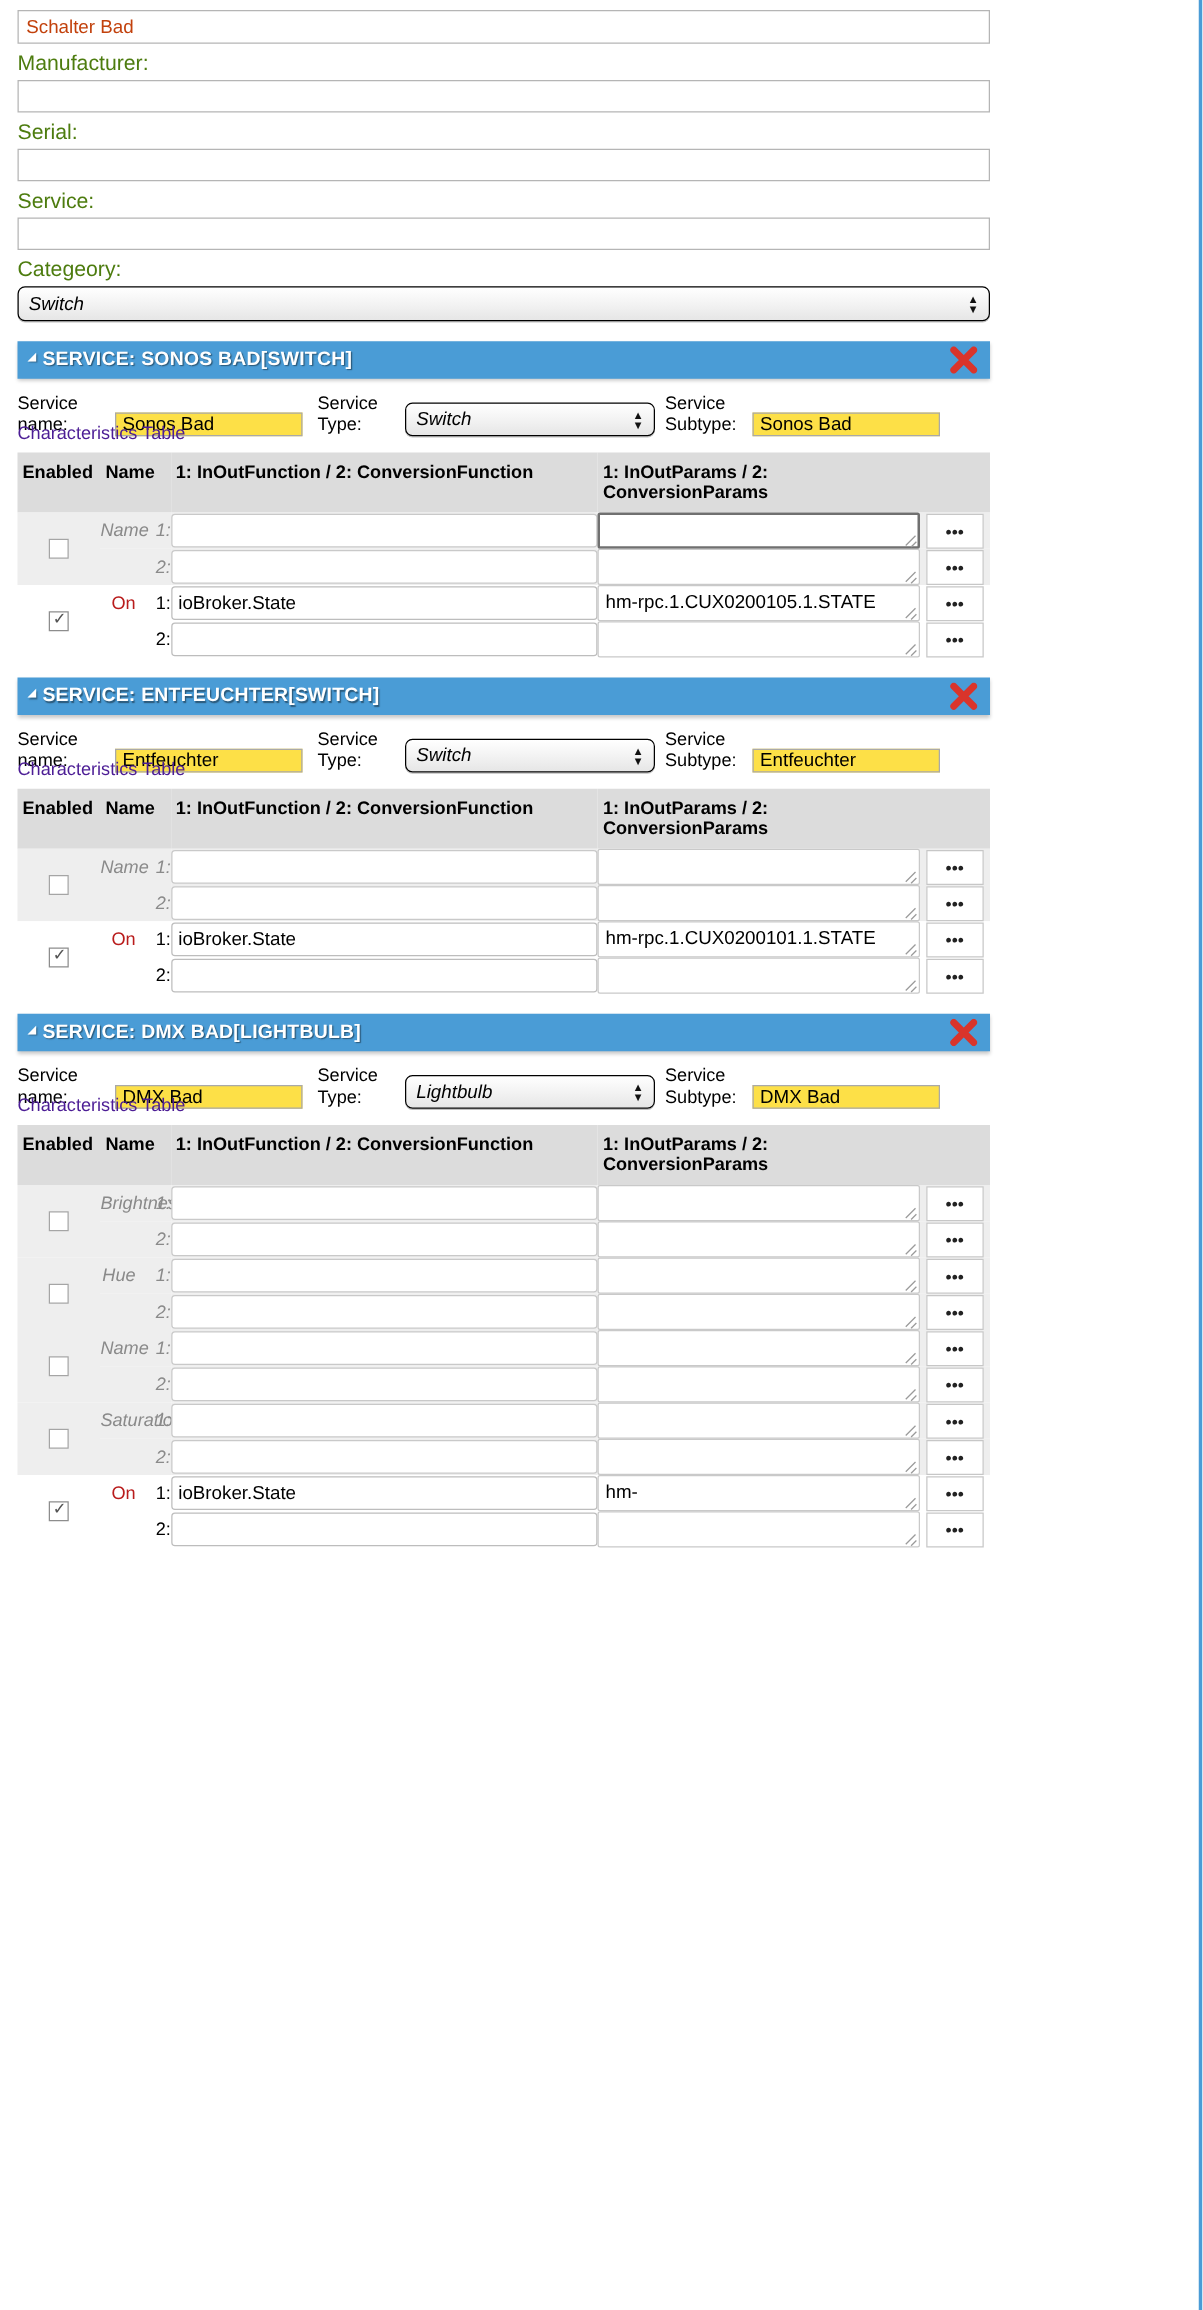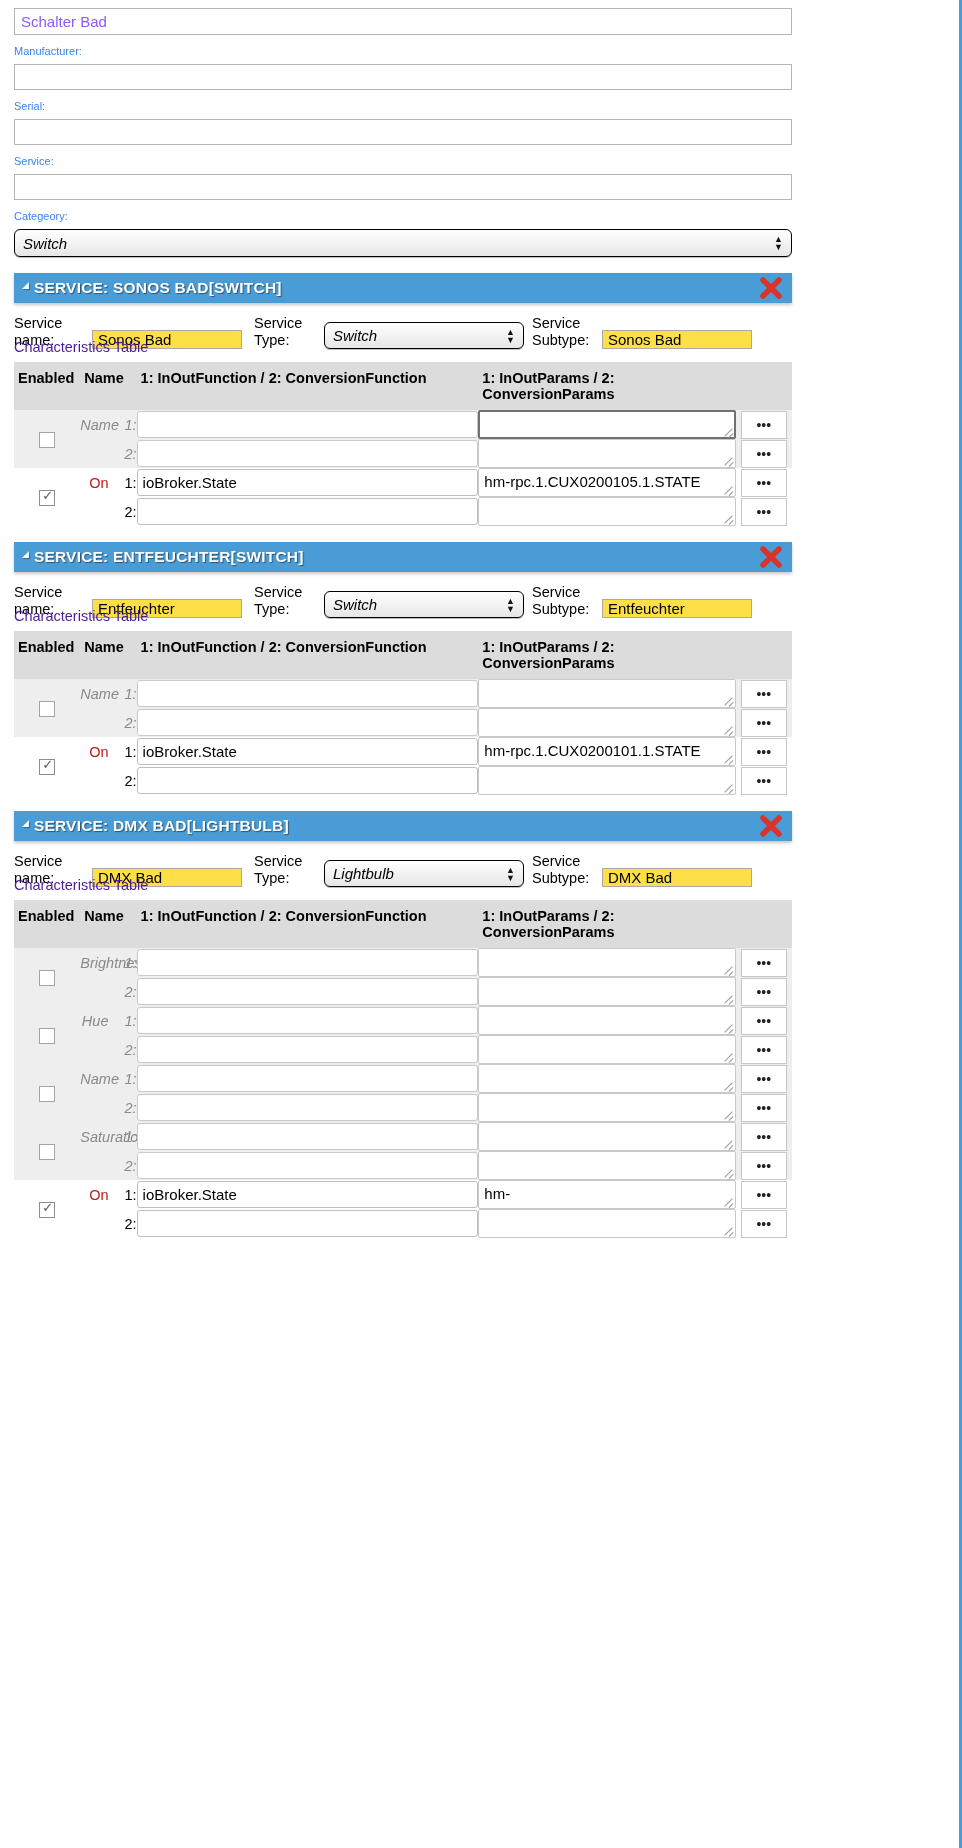--- a/index.html
+++ b/index.html
@@ -21,34 +21,34 @@
     padding: 0;
     position: relative;
   }
   .inner {
     width: 806px;
     padding: 8px 14px 0 14px;
   }
 
   
   .field-label {
-    font-size: 11px;
-    color: #3b82f6;
+    font-size: 17px;
+    color: #4d7c0f;
     margin: 7px 0 4px 0;
     line-height: 18px;
   }
   .text-input {
     display: block;
     width: 100%;
     height: 26px;
     border: 1px solid #b5b5b5;
     background: #fff;
     font-size: 15px;
     font-family: "Liberation Sans", sans-serif;
-    color: #8b5cf6;
+    color: #c2410c;
     padding: 2px 6px;
     outline: none;
   }
   .text-input.top { height: 27px; }
 
   .select-wrap { margin-top: 3px; }
   select.aqua {
     -webkit-appearance: none;
     appearance: none;
     width: 100%;

